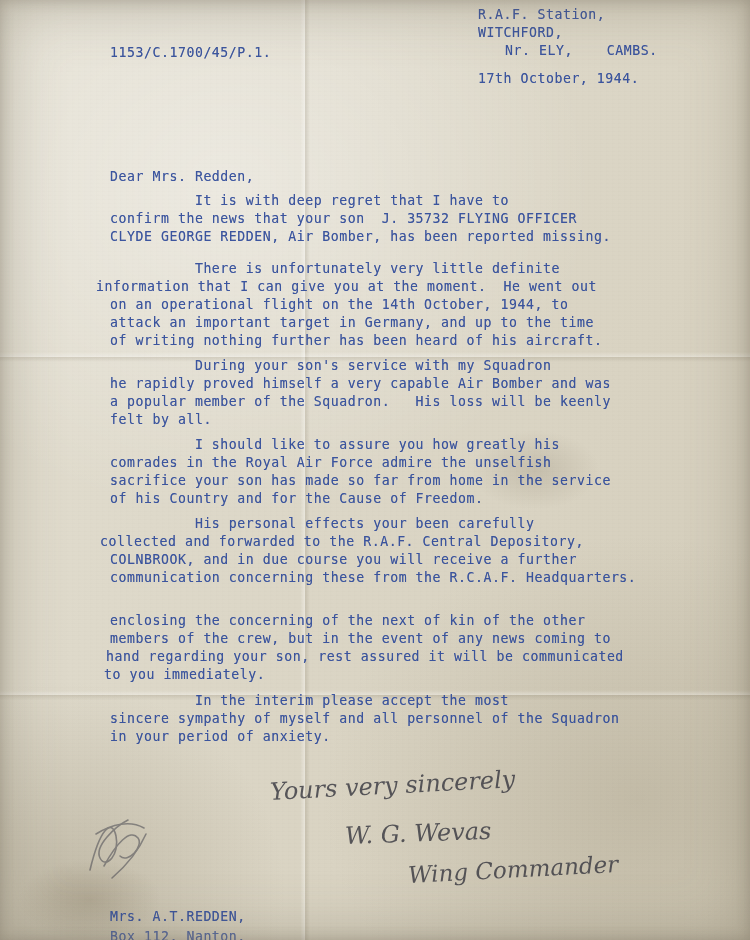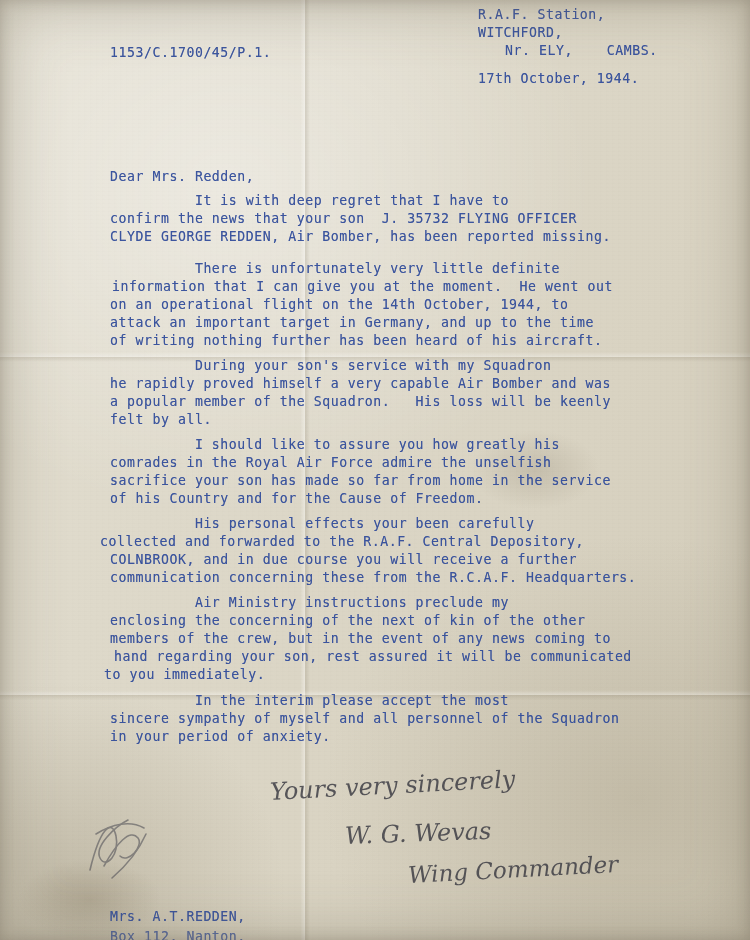--- a/index.html
+++ b/index.html
@@ -118,44 +118,43 @@
 
   <div class="typed" style="left:478px; top:70px;">17th October, 1944.</div>
 
   <div class="typed" style="left:110px; top:168px;">Dear Mrs. Redden,</div>
 
   <div class="typed" style="left:110px; top:192px;">          It is with deep regret that I have to</div>
   <div class="typed" style="left:110px; top:210px;">confirm the news that your son  J. 35732 FLYING OFFICER</div>
   <div class="typed" style="left:110px; top:228px;">CLYDE GEORGE REDDEN, Air Bomber, has been reported missing.</div>
 
   <div class="typed" style="left:110px; top:260px;">          There is unfortunately very little definite</div>
-  <div class="typed" style="left:112px; top:278px;">information that I can give you at the moment.  He went out</div>
+  <div class="typed" style="left:96px; top:278px;">information that I can give you at the moment.  He went out</div>
   <div class="typed" style="left:110px; top:296px;">on an operational flight on the 14th October, 1944, to</div>
   <div class="typed" style="left:110px; top:314px;">attack an important target in Germany, and up to the time</div>
   <div class="typed" style="left:110px; top:332px;">of writing nothing further has been heard of his aircraft.</div>
 
   <div class="typed" style="left:110px; top:357px;">          During your son's service with my Squadron</div>
   <div class="typed" style="left:110px; top:375px;">he rapidly proved himself a very capable Air Bomber and was</div>
   <div class="typed" style="left:110px; top:393px;">a popular member of the Squadron.   His loss will be keenly</div>
   <div class="typed" style="left:110px; top:411px;">felt by all.</div>
 
   <div class="typed" style="left:110px; top:436px;">          I should like to assure you how greatly his</div>
   <div class="typed" style="left:110px; top:454px;">comrades in the Royal Air Force admire the unselfish</div>
   <div class="typed" style="left:110px; top:472px;">sacrifice your son has made so far from home in the service</div>
   <div class="typed" style="left:110px; top:490px;">of his Country and for the Cause of Freedom.</div>
 
   <div class="typed" style="left:110px; top:515px;">          His personal effects your been carefully</div>
   <div class="typed" style="left:100px; top:533px;text-align:center;">collected and forwarded to the R.A.F. Central Depository,</div>
   <div class="typed" style="left:110px; top:551px;">COLNBROOK, and in due course you will receive a further</div>
   <div class="typed" style="left:110px; top:569px;">communication concerning these from the R.C.A.F. Headquarters.</div>
 
-  <div class="typed" style="left:110px; top:594px;">          Air Ministry instructions preclude my</div>
   <div class="typed" style="left:110px; top:612px;">enclosing the concerning of the next of kin of the other</div>
   <div class="typed" style="left:110px; top:630px;">members of the crew, but in the event of any news coming to</div>
-  <div class="typed" style="left:114px; top:648px;">hand regarding your son, rest assured it will be communicated</div>
+  <div class="typed" style="left:106px; top:648px;">hand regarding your son, rest assured it will be communicated</div>
   <div class="typed" style="left:104px; top:666px;">to you immediately.</div>
 
   <div class="typed" style="left:110px; top:692px;">          In the interim please accept the most</div>
   <div class="typed" style="left:110px; top:710px;">sincere sympathy of myself and all personnel of the Squadron</div>
   <div class="typed" style="left:110px; top:728px;">in your period of anxiety.</div>
 
   <div class="hand" style="left:270px; top:778px; font-size:24px; transform: rotate(-3deg);">Yours very sincerely</div>
   <div class="hand" style="left:345px; top:822px; font-size:24px; transform: rotate(-2deg);">W. G. Wevas</div>
   <div class="hand" style="left:408px; top:862px; font-size:23px; transform: rotate(-3deg);">Wing Commander</div>
 

